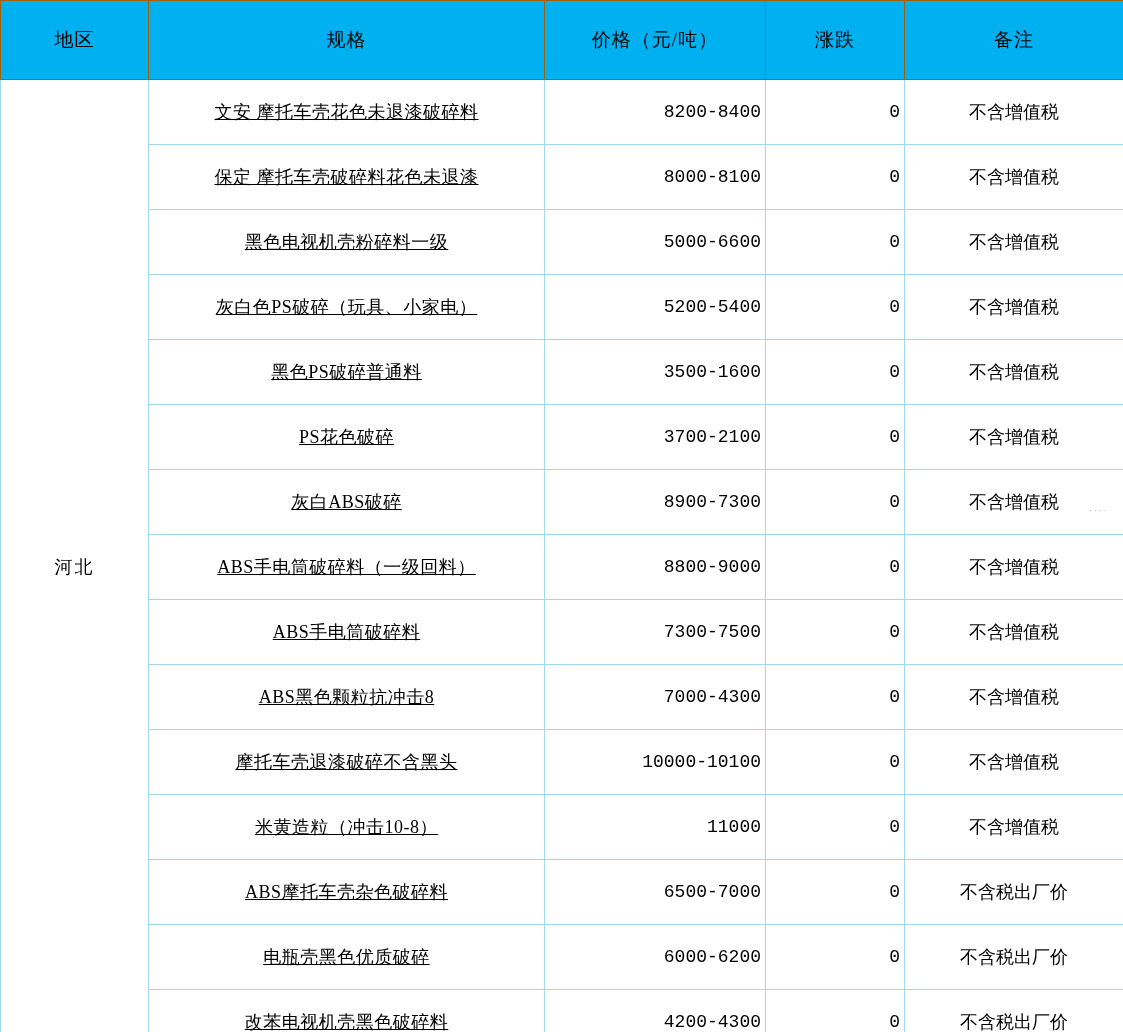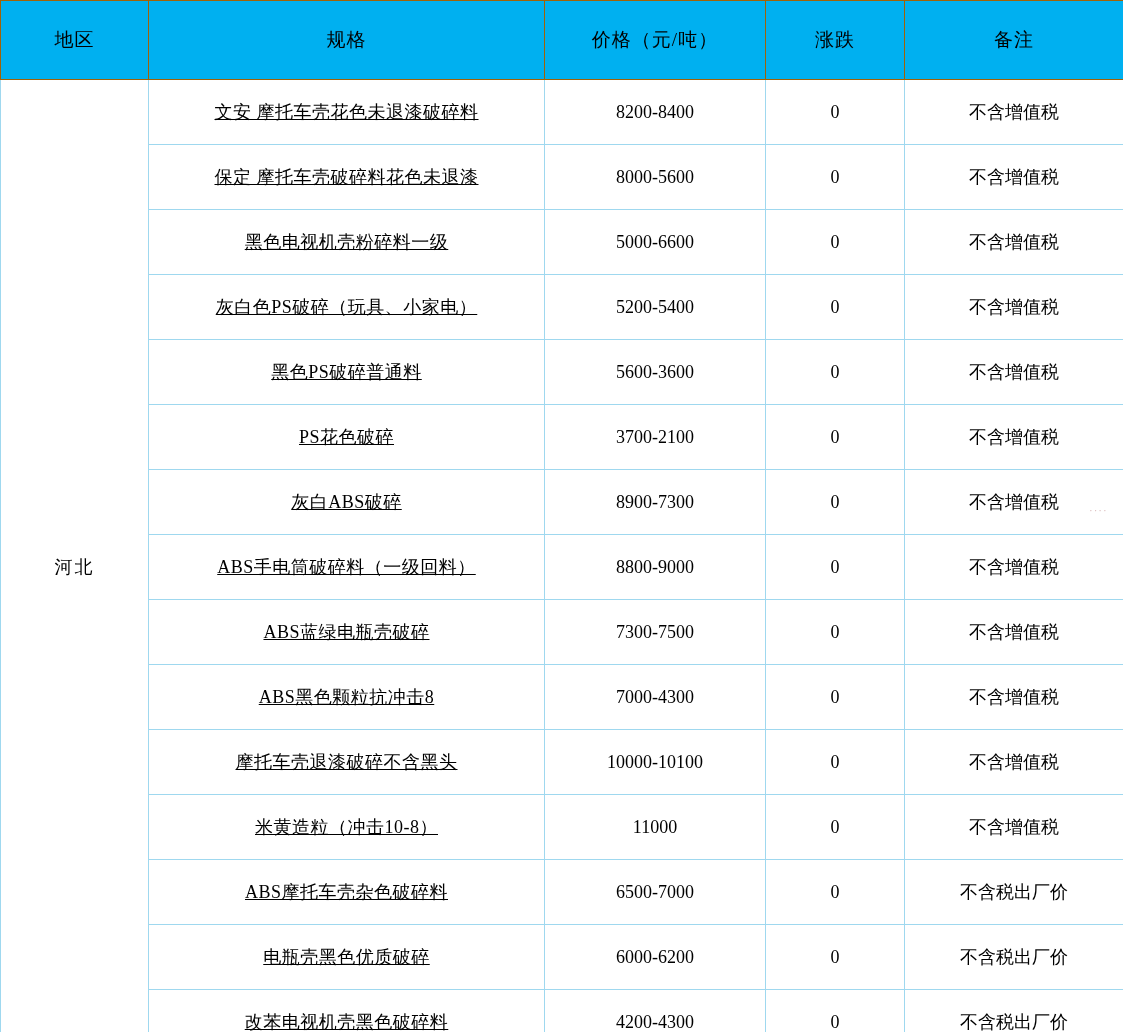--- a/index.html
+++ b/index.html
@@ -49,22 +49,23 @@
     font-size: 19px;
     letter-spacing: 2px;
   }
   td.spec-cell {
     font-size: 18px;
     letter-spacing: 0.5px;
     text-decoration: underline;
   }
   td.price-cell,
   td.change-cell {
-    font-family: Liberation Serif, serif;
+    font-family: Liberation Mono, monospace;
     font-size: 18px;
+    text-align: right;
   }
   td.remark-cell {
     font-size: 18px;
   }
   
   .edge-mark {
     position: absolute;
     right: 6px;
     top: 505px;
     width: 28px;
@@ -99,39 +100,39 @@
   <tbody>
     <tr>
       <td class="region-cell" rowspan="15">河北</td>
       <td class="spec-cell">文安  摩托车壳花色未退漆破碎料</td>
       <td class="price-cell">8200-8400</td>
       <td class="change-cell">0</td>
       <td class="remark-cell">不含增值税</td>
     </tr>
     <tr>
       <td class="spec-cell">保定  摩托车壳破碎料花色未退漆</td>
-      <td class="price-cell">8000-5600</td>
+      <td class="price-cell">8000-8100</td>
       <td class="change-cell">0</td>
       <td class="remark-cell">不含增值税</td>
     </tr>
     <tr>
       <td class="spec-cell">黑色电视机壳粉碎料一级</td>
       <td class="price-cell">5000-6600</td>
       <td class="change-cell">0</td>
       <td class="remark-cell">不含增值税</td>
     </tr>
     <tr>
       <td class="spec-cell">灰白色PS破碎（玩具、小家电）</td>
       <td class="price-cell">5200-5400</td>
       <td class="change-cell">0</td>
       <td class="remark-cell">不含增值税</td>
     </tr>
     <tr>
       <td class="spec-cell">黑色PS破碎普通料</td>
-      <td class="price-cell">5600-3600</td>
+      <td class="price-cell">3500-1600</td>
       <td class="change-cell">0</td>
       <td class="remark-cell">不含增值税</td>
     </tr>
     <tr>
       <td class="spec-cell">PS花色破碎</td>
       <td class="price-cell">3700-2100</td>
       <td class="change-cell">0</td>
       <td class="remark-cell">不含增值税</td>
     </tr>
     <tr>
@@ -140,21 +141,21 @@
       <td class="change-cell">0</td>
       <td class="remark-cell">不含增值税</td>
     </tr>
     <tr>
       <td class="spec-cell">ABS手电筒破碎料（一级回料）</td>
       <td class="price-cell">8800-9000</td>
       <td class="change-cell">0</td>
       <td class="remark-cell">不含增值税</td>
     </tr>
     <tr>
-      <td class="spec-cell">ABS蓝绿电瓶壳破碎</td>
+      <td class="spec-cell">ABS手电筒破碎料</td>
       <td class="price-cell">7300-7500</td>
       <td class="change-cell">0</td>
       <td class="remark-cell">不含增值税</td>
     </tr>
     <tr>
       <td class="spec-cell">ABS黑色颗粒抗冲击8</td>
       <td class="price-cell">7000-4300</td>
       <td class="change-cell">0</td>
       <td class="remark-cell">不含增值税</td>
     </tr>

